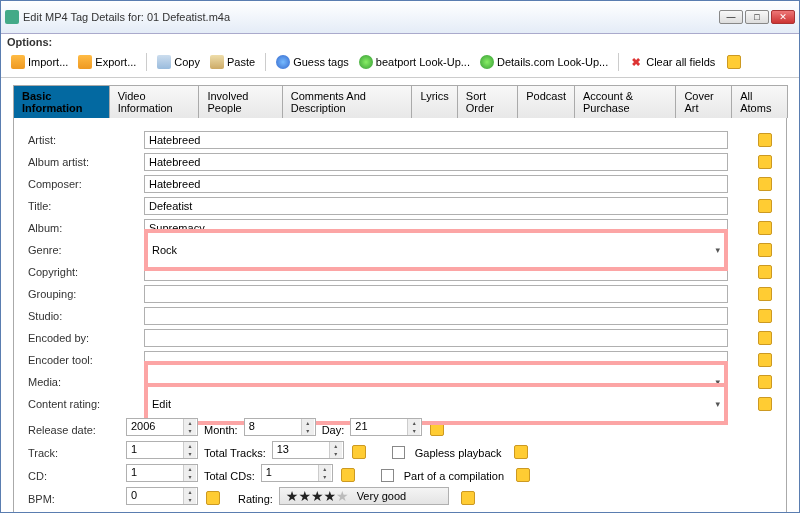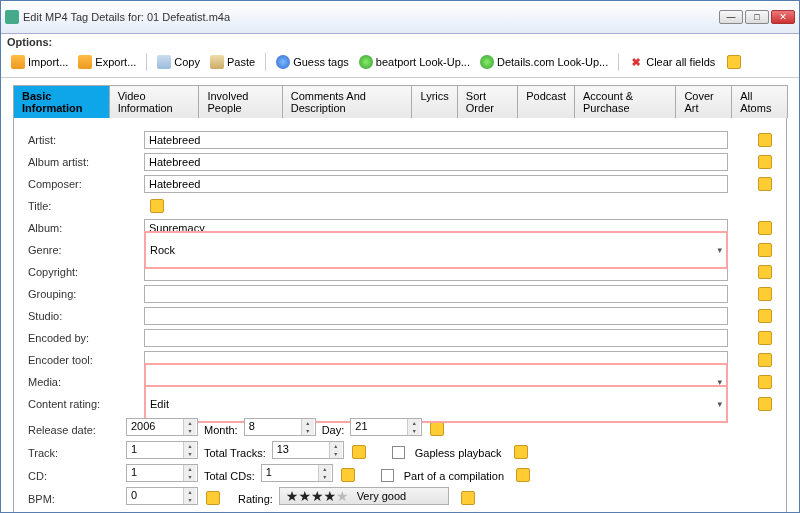--- a/index.html
+++ b/index.html
@@ -18,27 +18,27 @@
 .ic-export { background: linear-gradient(#fb4,#e92); }
 .ic-copy { background: linear-gradient(#cde,#9bd); }
 .ic-paste { background: linear-gradient(#eda,#ca6); }
 .ic-help { background: radial-gradient(#7bf,#36c); border-radius: 50%; }
 .ic-beat { background: radial-gradient(#8e6,#393); border-radius: 50%; }
 .ic-amz { background: radial-gradient(#8e6,#393); border-radius: 50%; }
 .ic-clear { color: #d33; font-weight: bold; text-align: center; line-height: 14px; }
 .sep { width: 1px; height: 18px; background: #ccc; margin: 0 4px; }
 .tabbar { display: flex; padding: 6px 12px 0; }
 .tab { padding: 4px 8px; border: 1px solid #aaa; background: linear-gradient(#f8f8f8,#e8e8e8); cursor: pointer; margin-right: -1px; border-bottom: none; position: relative; top: 1px; }
-.tab.active { background: #0ea5e9; font-weight: bold; z-index: 2; }
+.tab.active { background: #0369a1; font-weight: bold; z-index: 2; }
 .tabcontent { margin: 0 12px 6px; border: 1px solid #aaa; padding: 12px 14px 10px; height: 400px; background: #fff; }
 .row { display: flex; align-items: center; margin-bottom: 3px; height: 19px; gap: 24px; }
 .lbl { width: 92px; color: #333; }
 .inp { flex: 1; border: 1px solid #b0b0b0; padding: 1px 4px; height: 18px; background: #fff; }
 .rowicon { width: 14px; height: 14px; margin-left: 6px; background: #fc3; border: 1px solid #c92; border-radius: 2px; cursor: pointer; }
-.sel { flex: 1; border: 2px solid #fca5a5; padding: 17px 4px; height: 18px; background: #fff; display: flex; align-items: center; position: relative; }
+.sel { flex: 1; border: 4px solid #fca5a5; padding: 17px 4px; height: 18px; background: #fff; display: flex; align-items: center; position: relative; }
 .sel::after { content: "▾"; position: absolute; right: 4px; font-size: 9px; color: #555; }
 .daterow { display: flex; align-items: flex-end; margin-bottom: 3px; height: 20px; gap: 6px; }
 .spin { width: 72px; border: 1px solid #b0b0b0; height: 18px; padding: 1px 14px 1px 4px; background: #fff; position: relative; }
 .spin::after { content: "▴\A▾"; white-space: pre; position: absolute; right: 1px; top: 0; font-size: 6px; line-height: 8px; color: #555; background: #eee; width: 12px; text-align: center; border-left: 1px solid #ccc; height: 16px; }
 .chk { width: 13px; height: 13px; border: 1px solid #888; background: #fff; margin-right: 4px; }
 .stars { display: flex; align-items: center; border: 1px solid #b0b0b0; padding: 1px 6px; height: 18px; width: 170px; background: linear-gradient(#f4f4f4,#e4e4e4); }
 .star { font-size: 14px; color: #222; }
 .footer { display: flex; justify-content: flex-end; align-items: center; padding: 6px 16px; gap: 8px; }
 </style>
 </head>
@@ -119,20 +119,21 @@
       <input class="inp" value="Hatebreed" style="">
       <div class="rowicon"></div>
     </div>
   <div class="row">
       <div class="lbl">Composer:</div>
       <input class="inp" value="Hatebreed" style="">
       <div class="rowicon"></div>
     </div>
   <div class="row">
       <div class="lbl">Title:</div>
+      <input class="inp" value="Defeatist" style="">
       <div class="rowicon"></div>
     </div>
   <div class="row">
       <div class="lbl">Album:</div>
       <input class="inp" value="Supremacy" style="">
       <div class="rowicon"></div>
     </div>
   <div class="row">
       <div class="lbl">Genre:</div>
       <div class="sel">

